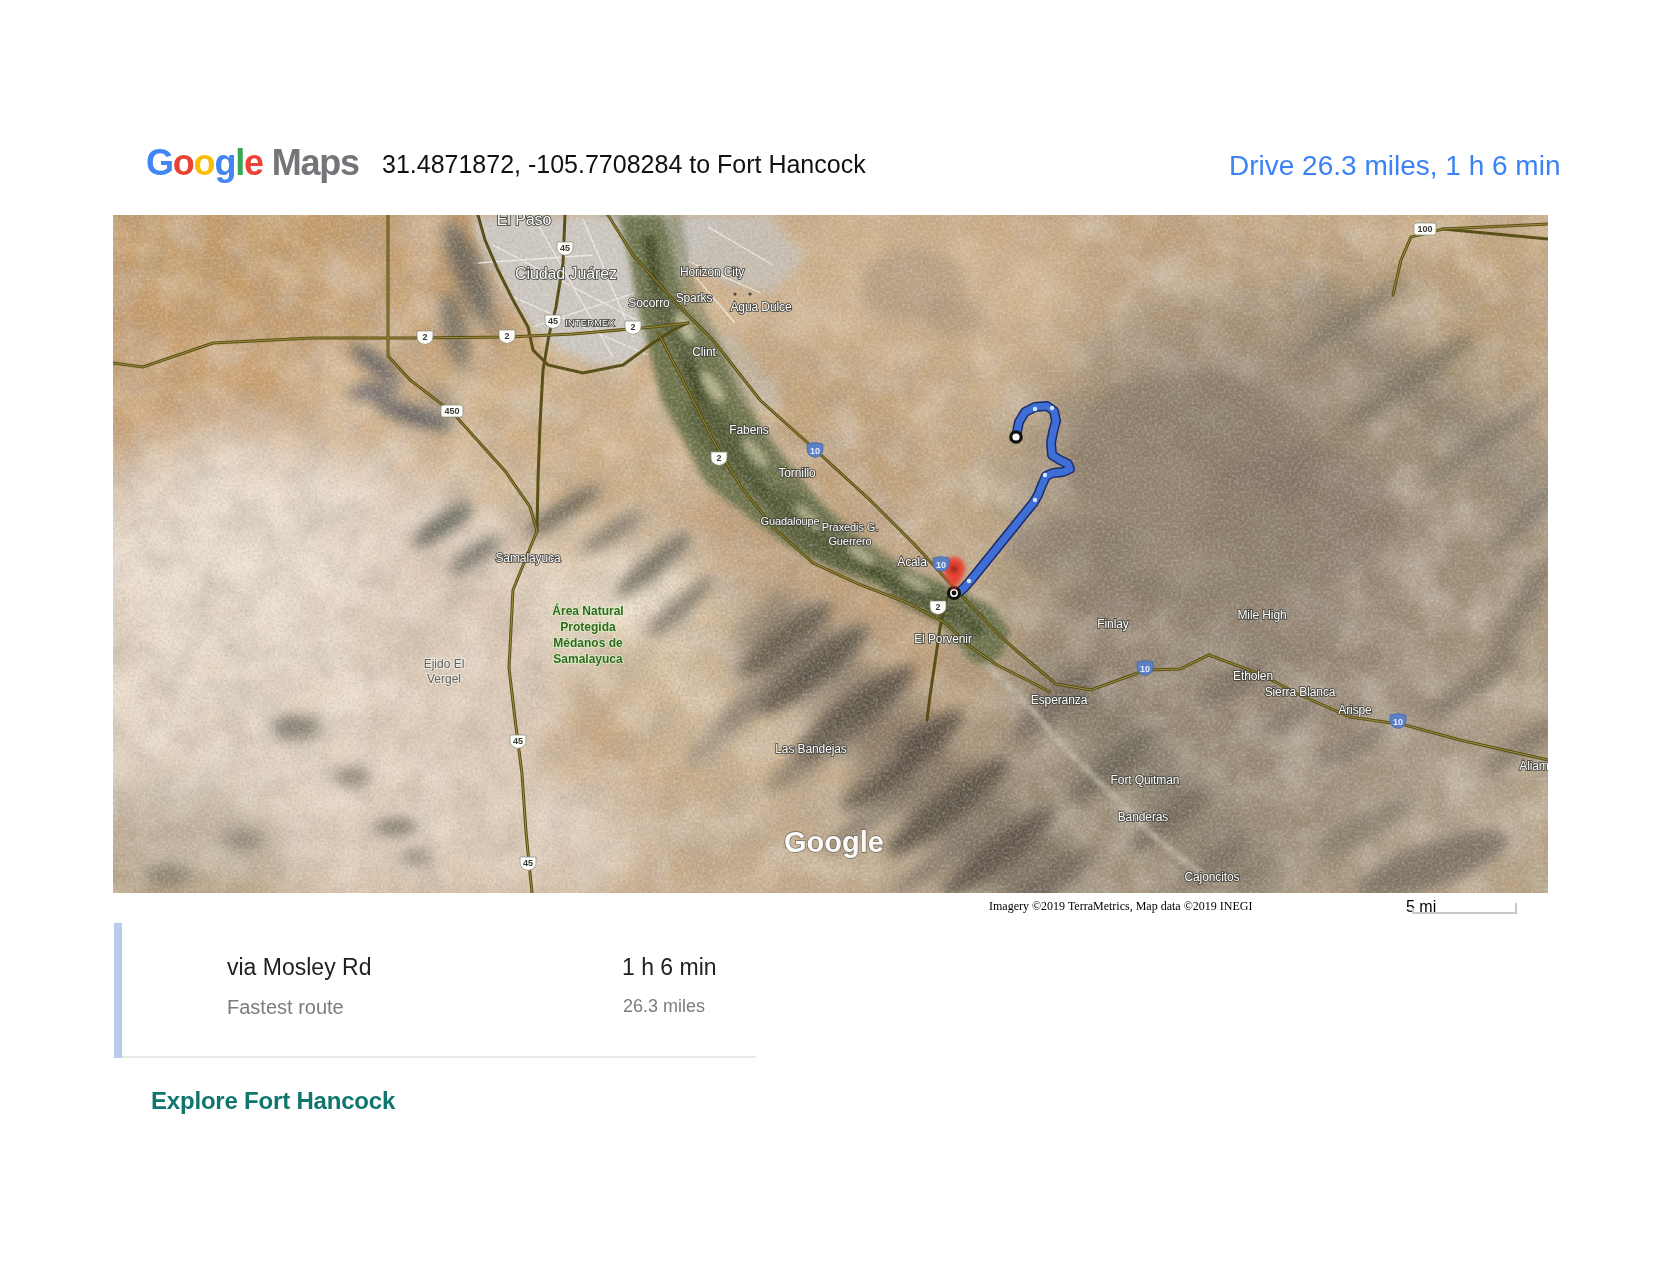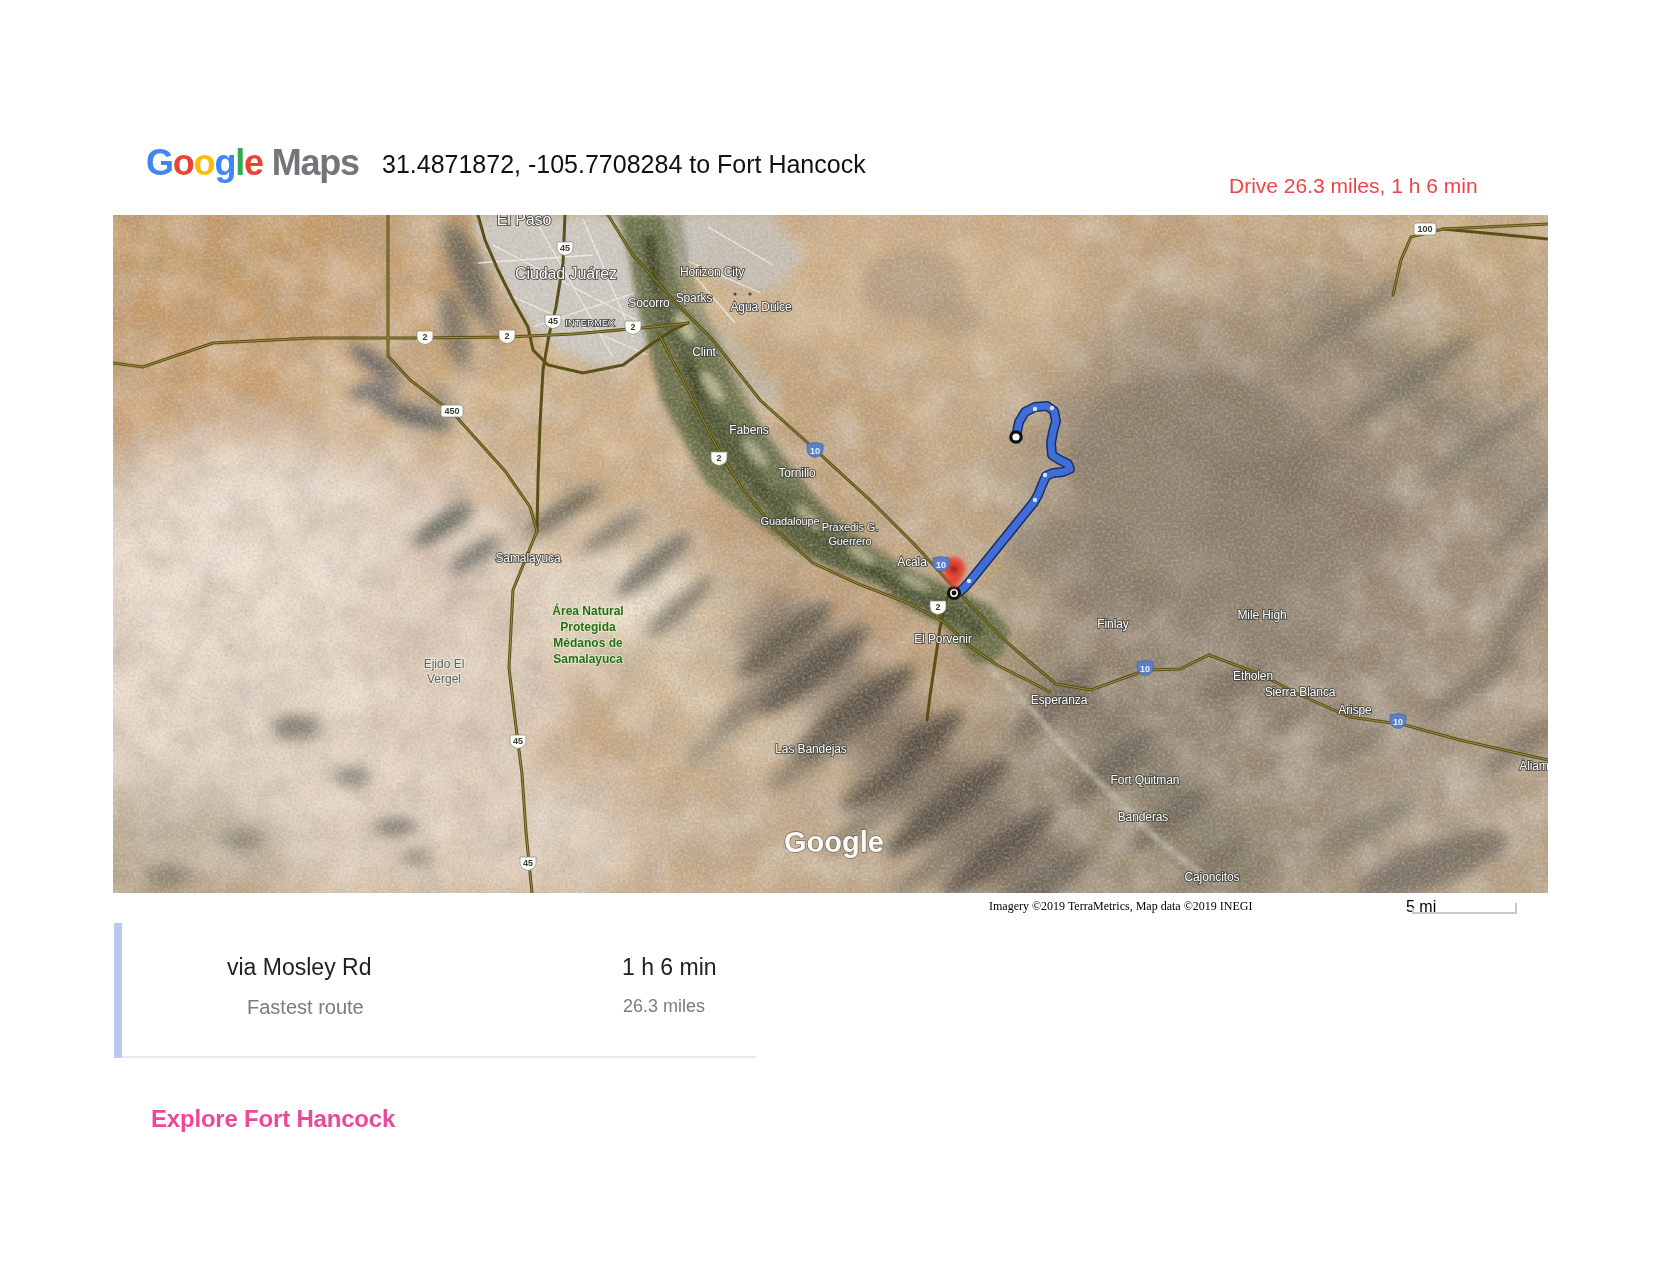--- a/index.html
+++ b/index.html
@@ -8,21 +8,21 @@
 </style>
 </head>
 <body>
 
 <div class="abs" style="left:146px;top:142px;font-size:36px;letter-spacing:-1.2px;font-weight:bold;">
 <span style="color:#4285F4">G</span><span style="color:#EA4335">o</span><span style="color:#FBBC05">o</span><span style="color:#4285F4">g</span><span style="color:#34A853">l</span><span style="color:#EA4335">e</span><span style="color:#737578">&nbsp;Maps</span>
 </div>
 
 <div class="abs" style="left:382px;top:150px;font-size:25px;color:#111;">31.4871872, -105.7708284 to Fort Hancock</div>
 
-<div class="abs" style="left:1229px;top:150px;font-size:21px;color:#ef4444;margin-top:24px;">Drive 26.3 miles, 1 h 6 min</div>
+<div class="abs" style="left:1229px;top:150px;font-size:28px;color:#3b82f6;">Drive 26.3 miles, 1 h 6 min</div>
 
 <div class="abs" style="left:113px;top:215px;width:1435px;height:678px;overflow:hidden">
 <svg width="1435" height="678" viewBox="0 0 1435 678" xmlns="http://www.w3.org/2000/svg">
 <defs>
 <filter id="b30" x="-40%" y="-40%" width="180%" height="180%">
           <feGaussianBlur stdDeviation="26"></feGaussianBlur>
         </filter>
 <filter id="b14" x="-40%" y="-40%" width="180%" height="180%">
           <feGaussianBlur stdDeviation="14"></feGaussianBlur>
         </filter>
@@ -377,17 +377,17 @@
 <div class="abs" style="left:1412px;top:908px;width:2px;height:4px;background:#c9c9c9;"></div>
 
 <div class="abs" style="left:114px;top:923px;width:8px;height:135px;background:#b9cbec;"></div>
 
 <div class="abs" style="left:122px;top:1056px;width:634px;border-bottom:2px solid #e9e9e9;"></div>
 
 <div class="abs" style="left:227px;top:954px;font-size:23px;color:#202124;">via Mosley Rd</div>
 
 <div class="abs" style="left:622px;top:954px;font-size:23px;color:#202124;">1 h 6 min</div>
 
-<div class="abs" style="left:227px;top:996px;font-size:20px;color:#7b7b80;margin-left:20px;">Fastest route</div>
+<div class="abs" style="left:227px;top:996px;font-size:20px;color:#7b7b80;">Fastest route</div>
 
 <div class="abs" style="left:623px;top:996px;font-size:18px;color:#7b7b80;">26.3 miles</div>
 
-<div class="abs" style="left:151px;top:1087px;font-size:24px;font-weight:700;letter-spacing:-0.2px;color:#ec4899;margin-top:18px;">Explore Fort Hancock</div>
+<div class="abs" style="left:151px;top:1087px;font-size:24px;font-weight:700;letter-spacing:-0.2px;color:#0f766e;">Explore Fort Hancock</div>
 
 </body></html>

